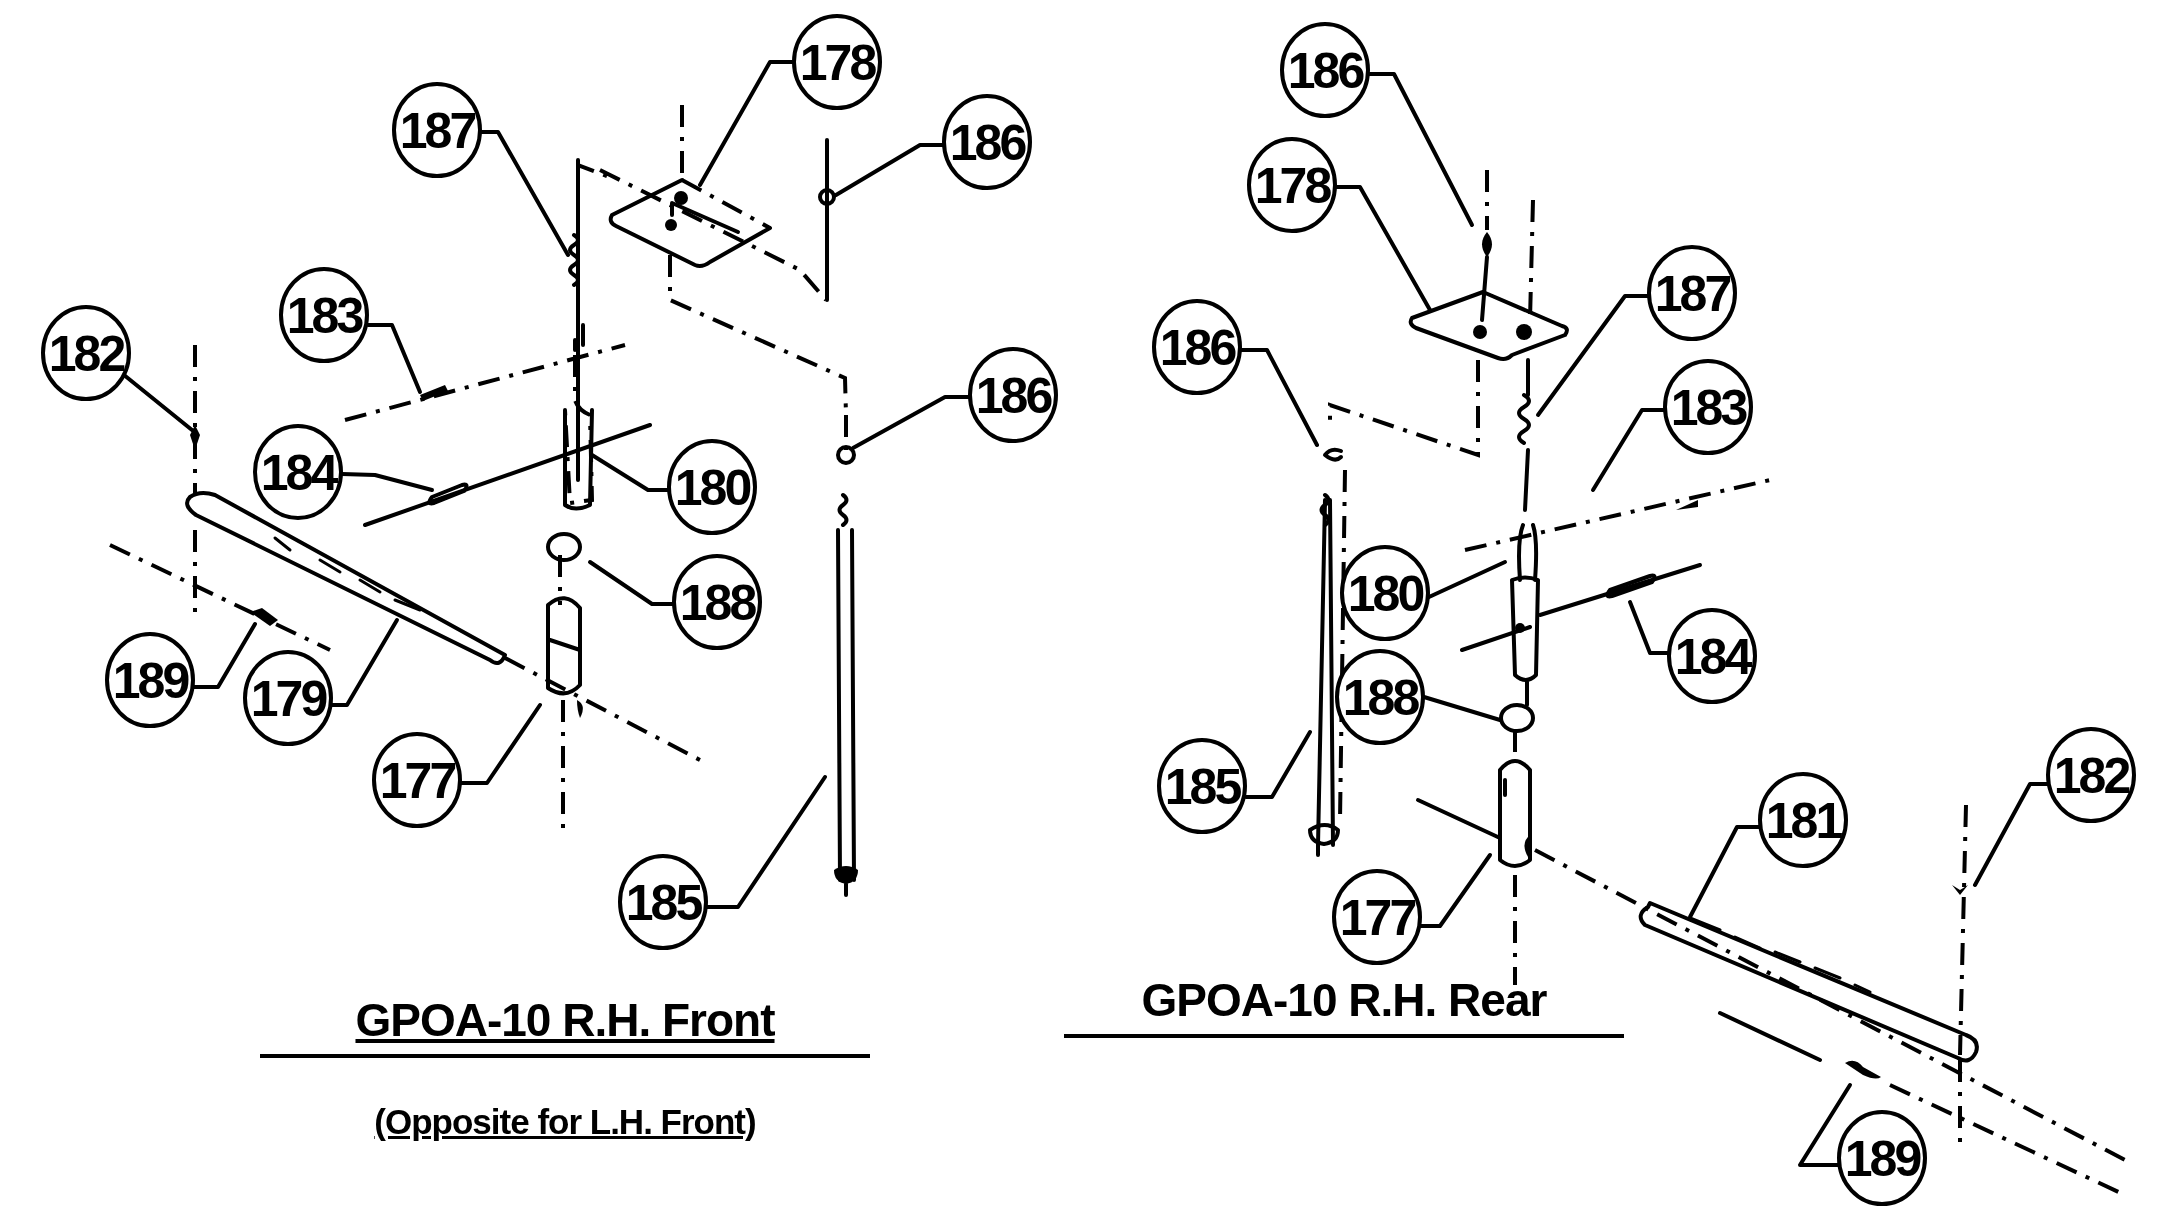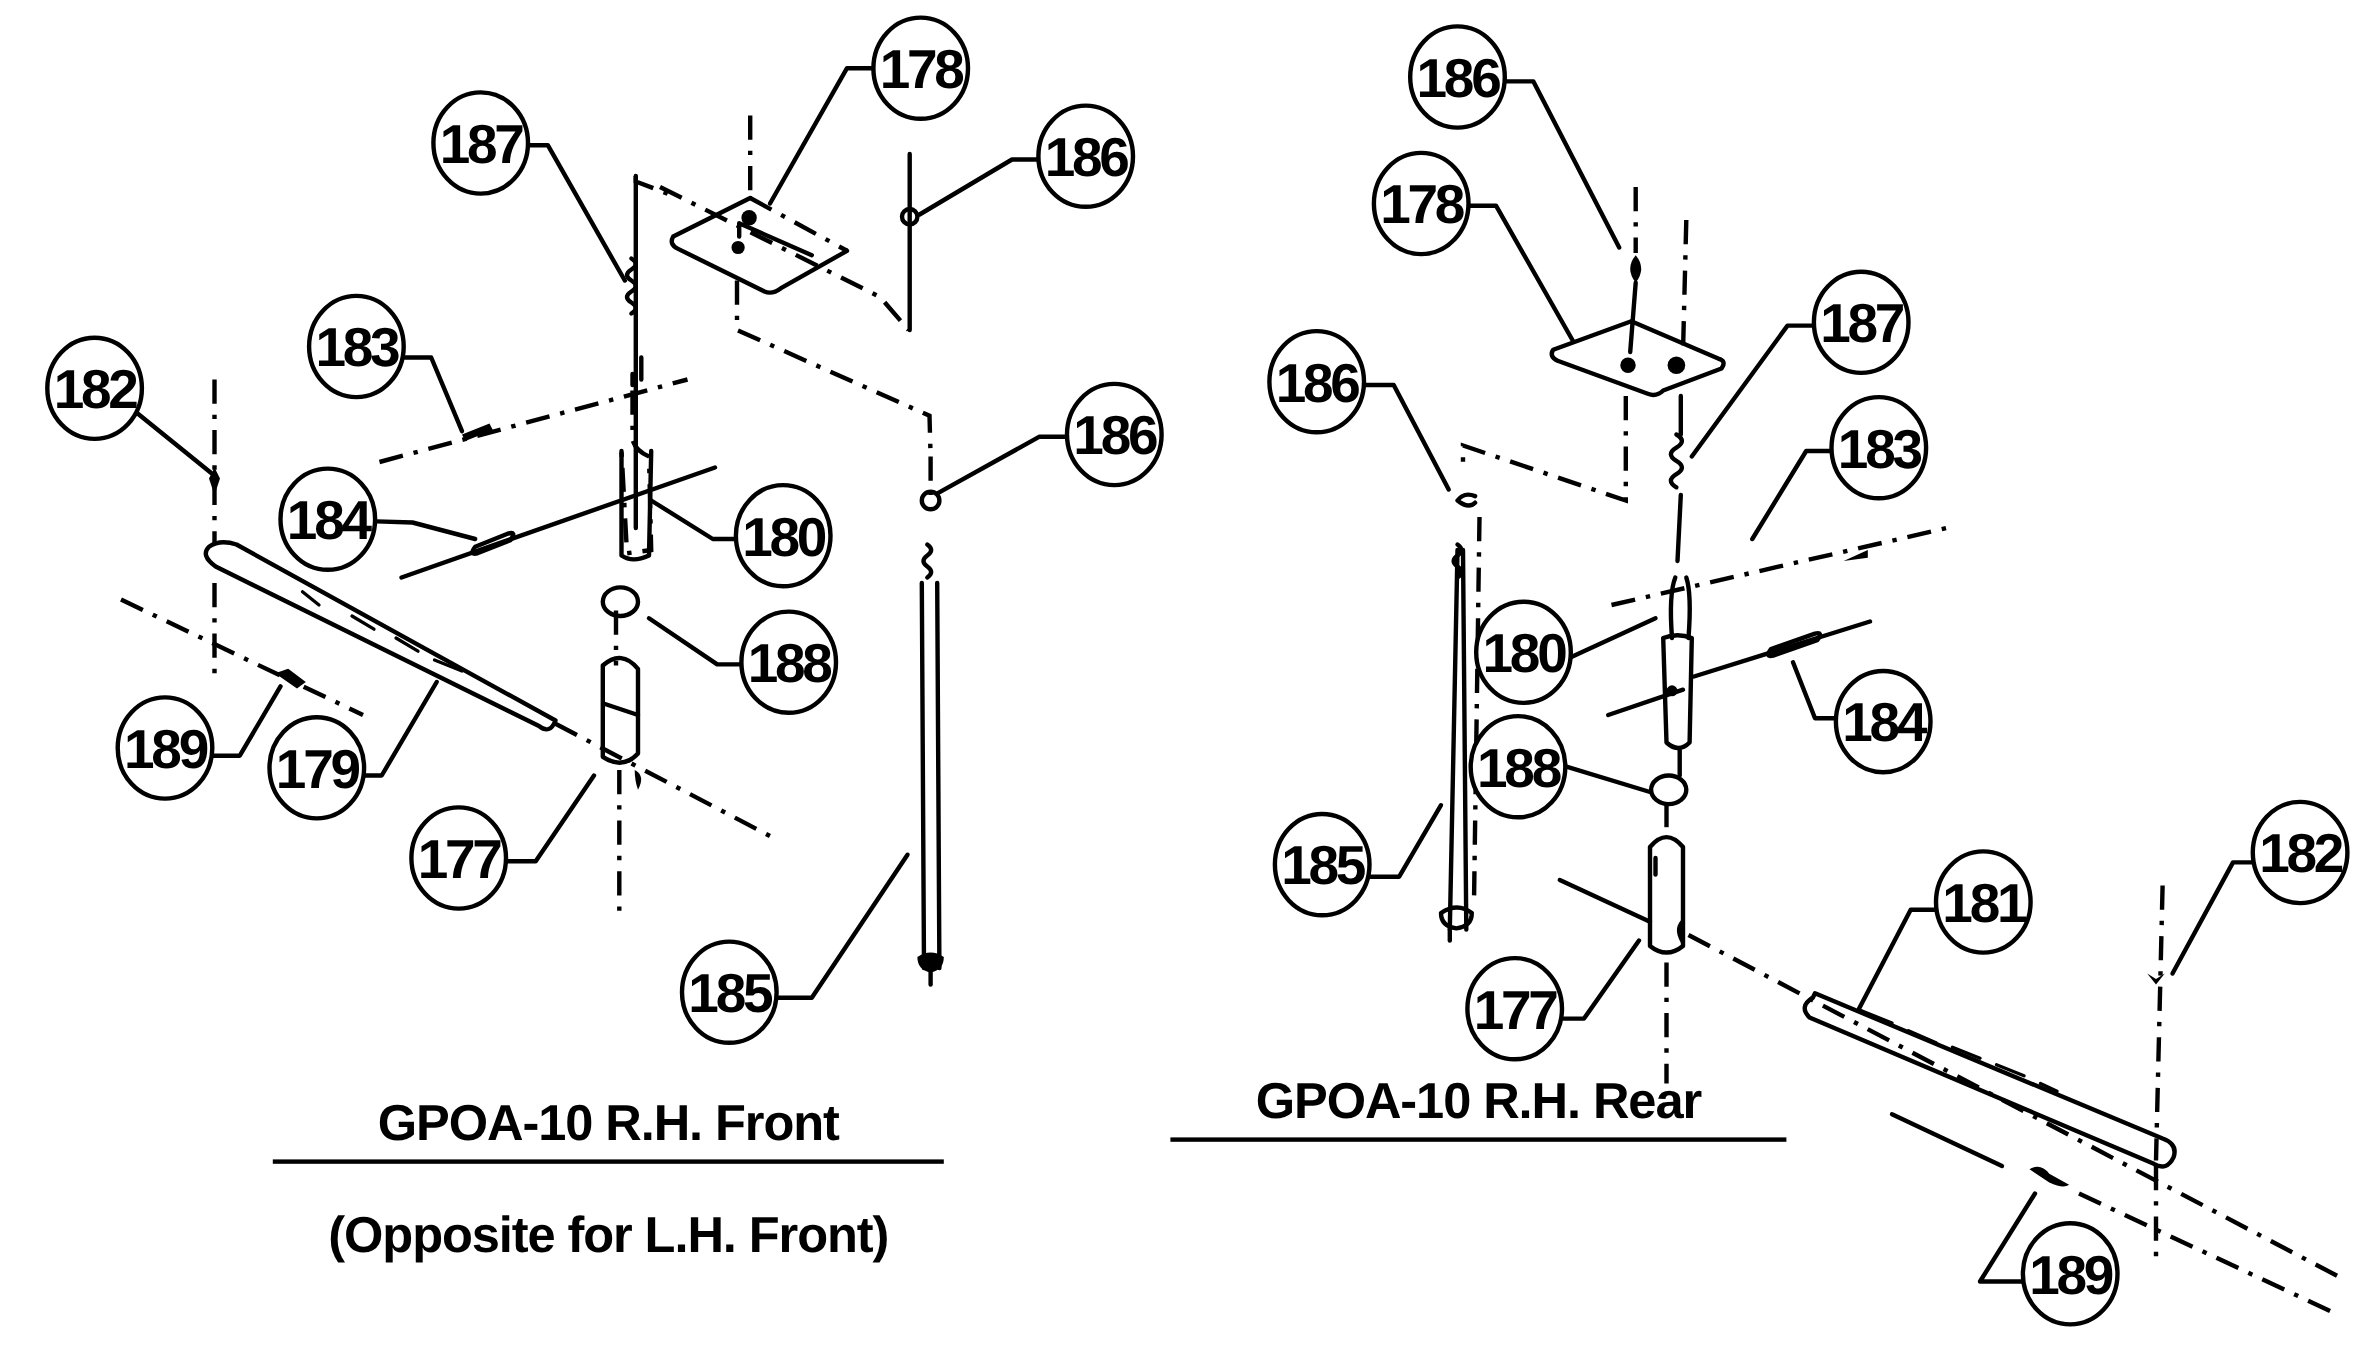--- a/index.html
+++ b/index.html
@@ -7,22 +7,22 @@
   #canvas { position: absolute; left: 0; top: 0; width: 2164px; height: 1224px; }
   .ln { stroke: #000; stroke-width: 4; fill: none; stroke-linecap: round; stroke-linejoin: round; }
   .thin { stroke: #000; stroke-width: 3; fill: none; stroke-linecap: round; }
   .ph { stroke: #000; stroke-width: 4; fill: none; stroke-dasharray: 22 10 4 10; }
   .blk { fill: #000; }
   .callout-circle { fill: #fff; stroke: #000; stroke-width: 4; }
   .callout-text { font-family: "Liberation Sans", sans-serif; font-weight: bold; font-size: 50px; fill: #000; letter-spacing: -3px; }
   .caption { position: absolute; text-align: center; font-family: "Liberation Sans", sans-serif; font-weight: bold; color: #000; }
   .caption .title { font-size: 46px; line-height: 56px; letter-spacing: -1px; }
   .caption .rule { height: 4px; background: #000; margin: 6px 0 8px 0; }
-  .caption .sub { font-size: 46px; line-height: 56px; letter-spacing: -1px; margin-top: 36px; }
-  #cap-front { left: 248px; top: 992px; width: 610px; }
+  .caption .sub { font-size: 35px; line-height: 56px; letter-spacing: -1px; margin-top: 36px; }
+  #cap-front { left: 260px; top: 992px; width: 610px; text-decoration: underline; }
   #cap-rear { left: 1064px; top: 972px; width: 560px; }
 </style>
 </head>
 <body>
 
 <svg id="canvas" viewBox="0 0 2164 1224" xmlns="http://www.w3.org/2000/svg">
 
   <g>
 
     <g>

